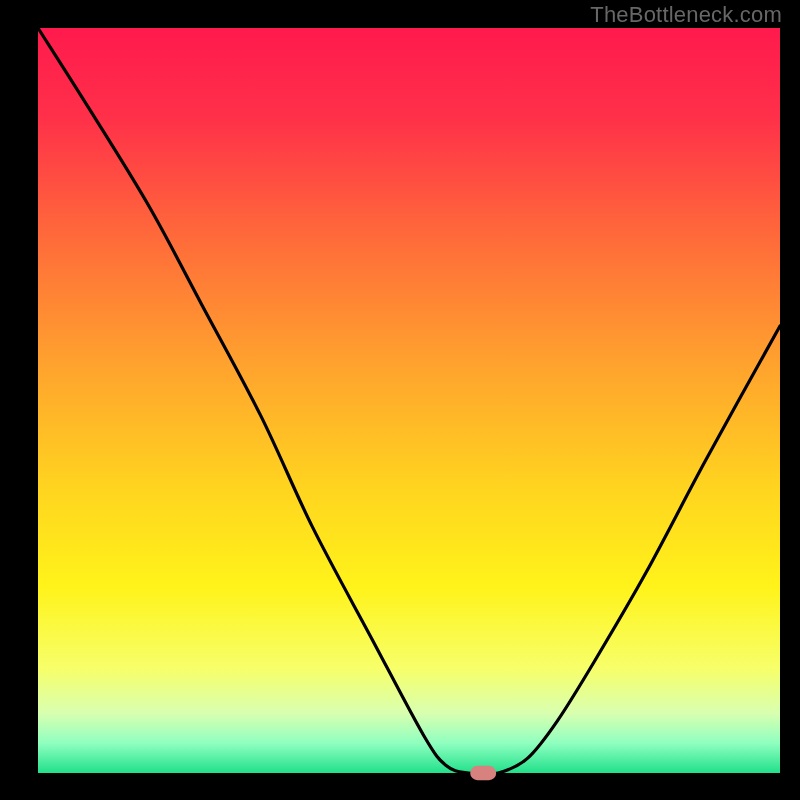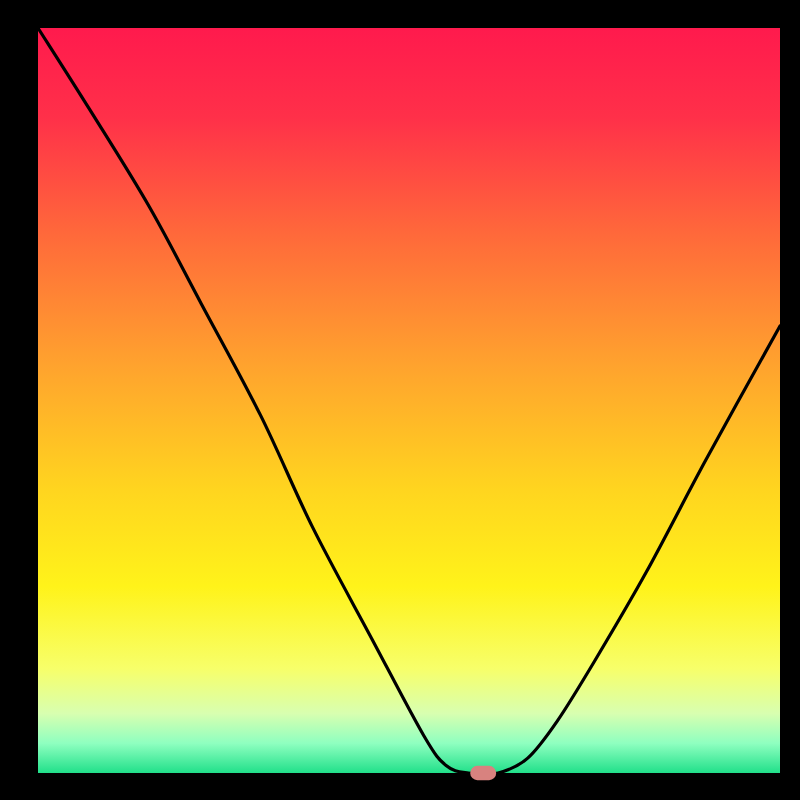--- a/index.html
+++ b/index.html
@@ -23,20 +23,21 @@
     letter-spacing: 0.2px;
   }
   svg {
     display: block;
   }
 </style>
 </head>
 <body>
 
 <div class="container">
+  <div class="watermark">TheBottleneck.com</div>
   <svg id="chart" width="800" height="800">
     <defs>
       <linearGradient id="bg-grad" x1="0" y1="0" x2="0" y2="1">
           <stop offset="0%" stop-color="#ff1a4d"></stop>
           <stop offset="12%" stop-color="#ff3049"></stop>
           <stop offset="28.000000000000004%" stop-color="#ff6a3a"></stop>
           <stop offset="45%" stop-color="#ffa22e"></stop>
           <stop offset="62%" stop-color="#ffd51f"></stop>
           <stop offset="75%" stop-color="#fff31a"></stop>
           <stop offset="86%" stop-color="#f7ff6a"></stop>

